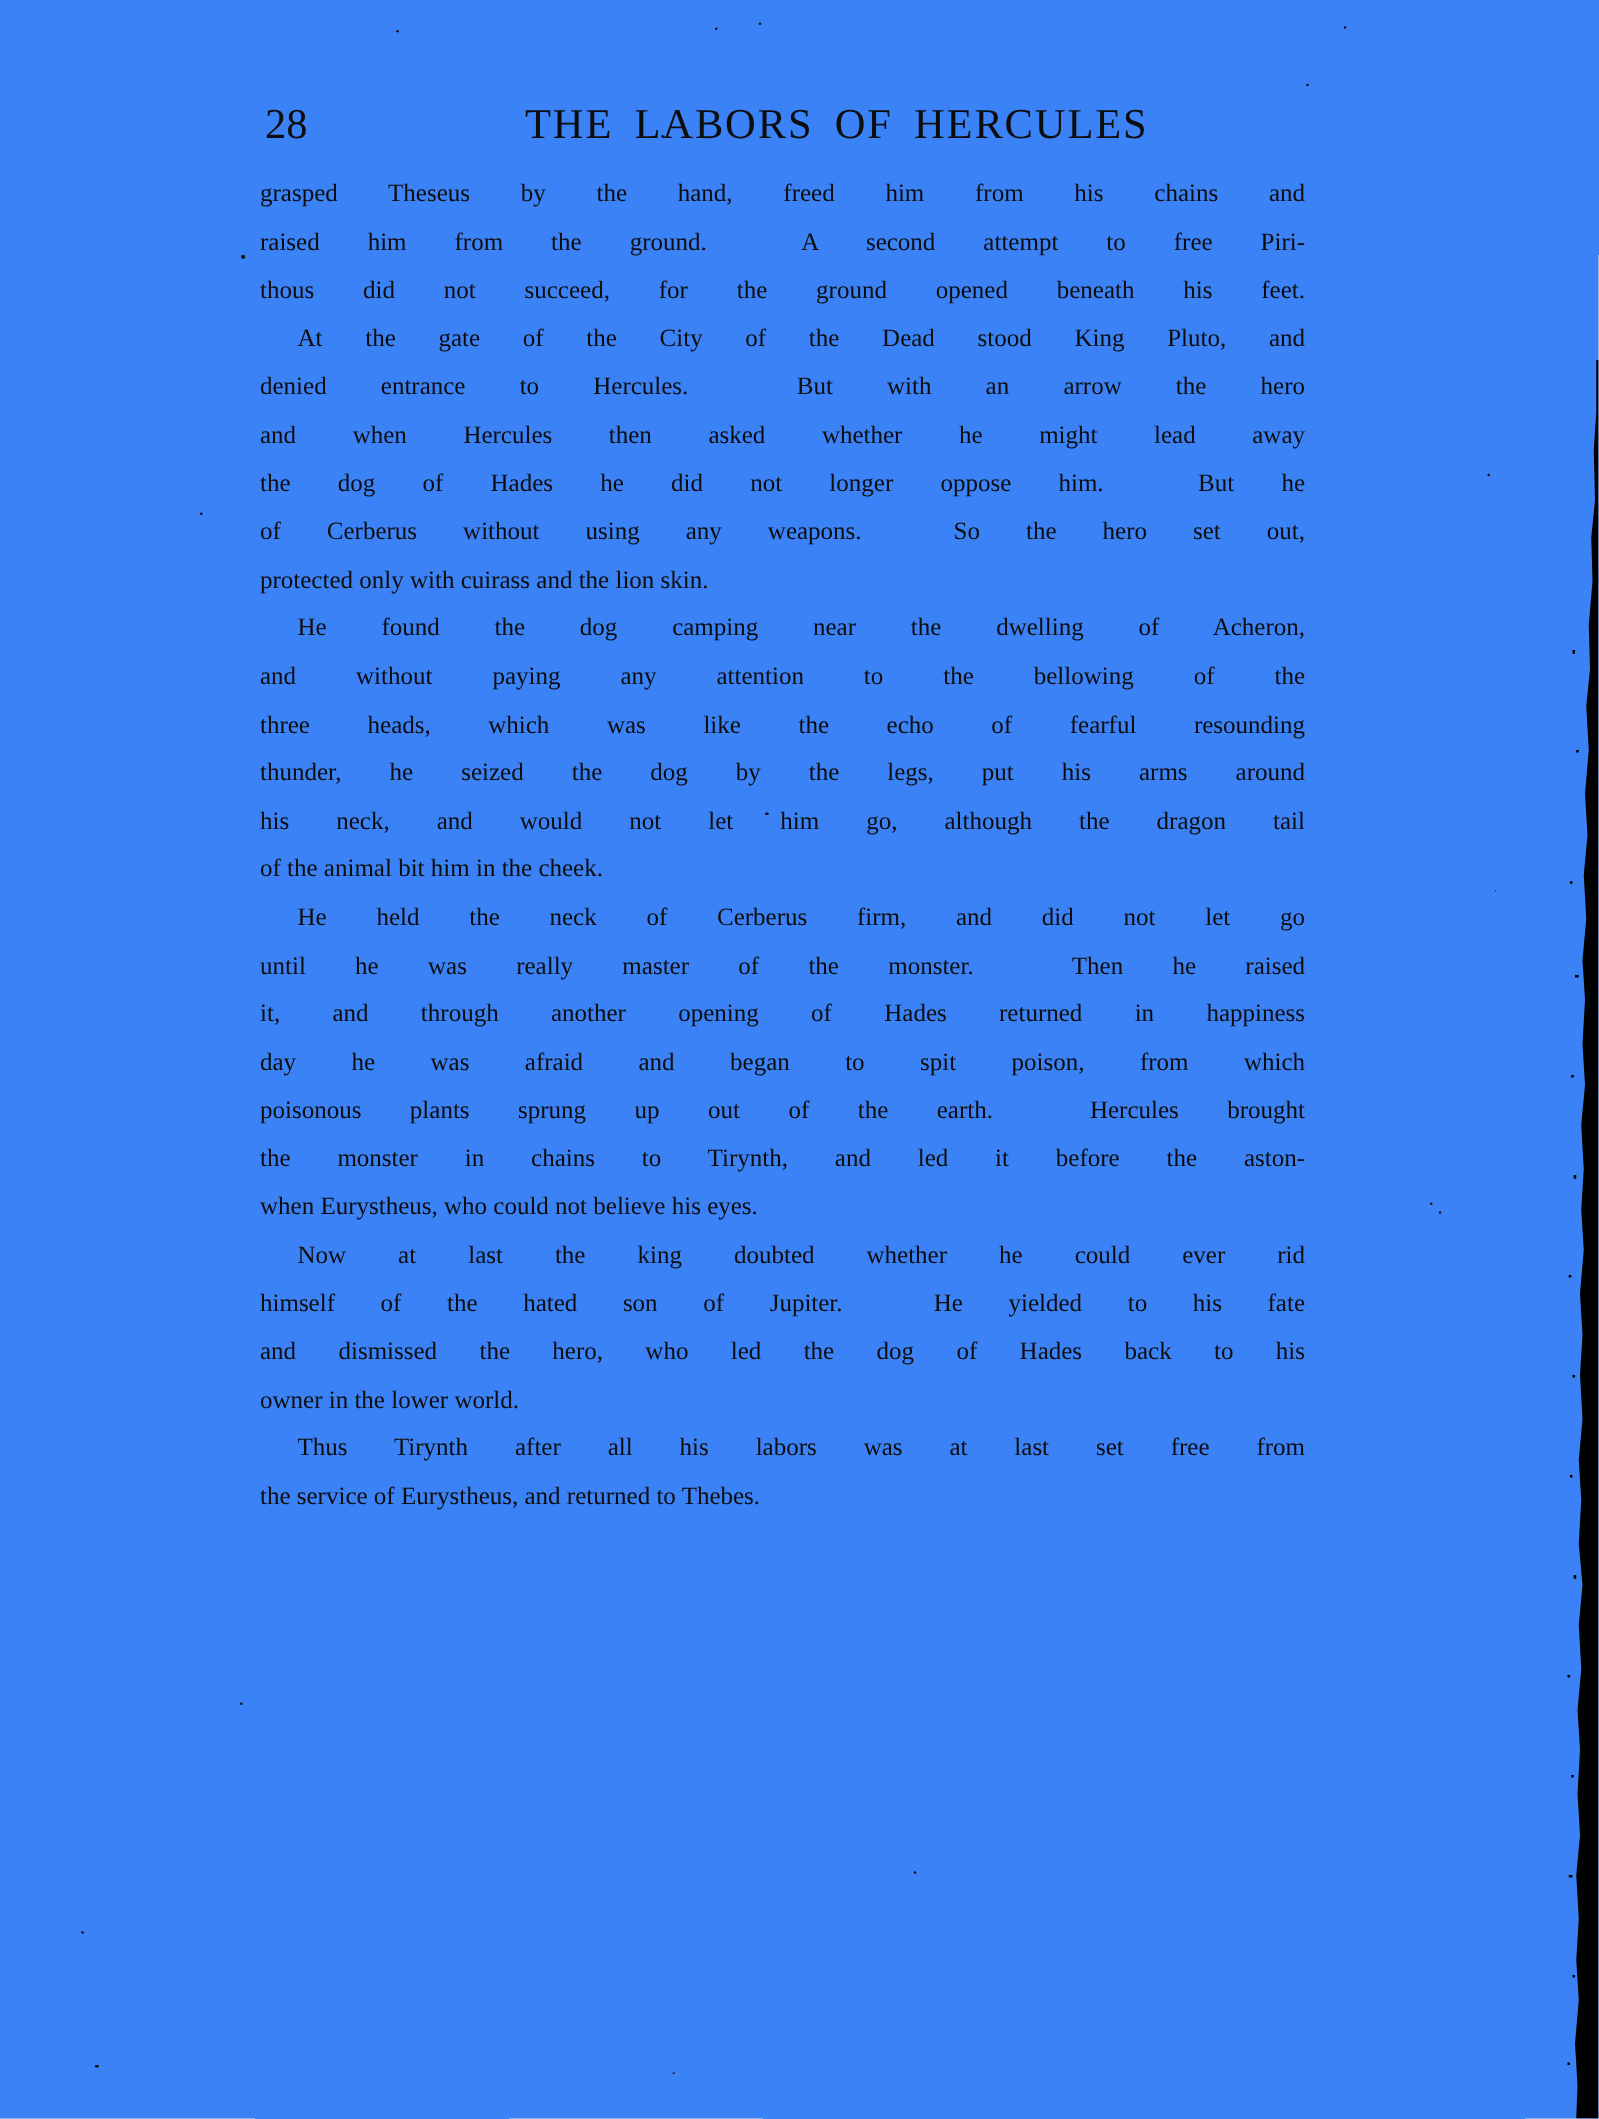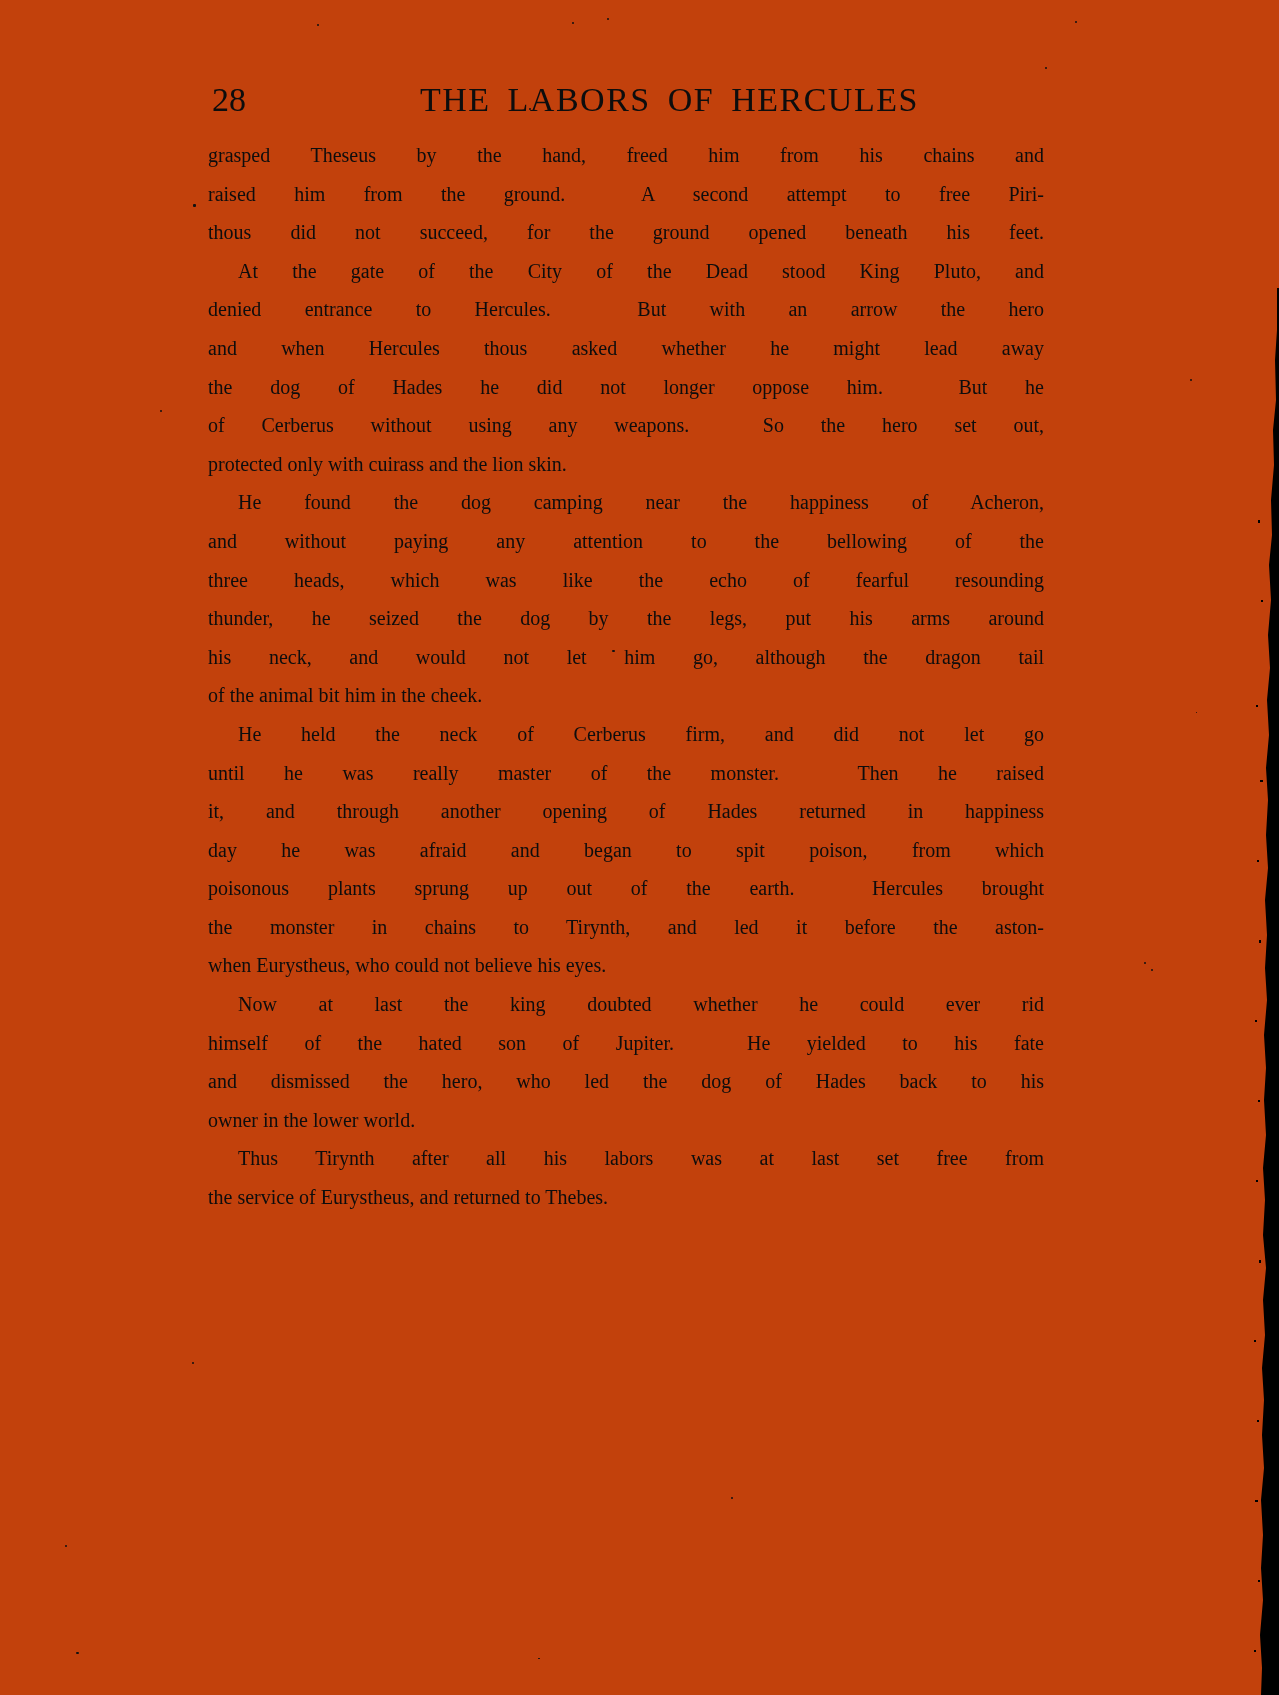--- a/index.html
+++ b/index.html
@@ -1,20 +1,20 @@
 <!DOCTYPE html>
 <html><head>
 <meta charset="utf-8">
 <style>
   html, body { margin: 0; padding: 0; background: #ffffff; }
   .page {
     position: relative;
     width: 1279px;
     height: 1695px;
-    background: #c2410c;
+    background: #3b82f6;
     overflow: hidden;
     font-family: "Liberation Serif", "DejaVu Serif", serif;
     color: #0d0d0d;
   }
   .header {
     position: absolute;
     top: 80px;
     left: 0;
     width: 1279px;
     height: 42px;
@@ -75,25 +75,25 @@
     <span class="pagenum">28</span>
     <div class="title">THE LABORS OF HERCULES</div>
   </div>
 
   <div class="text-block">
       <div class="line">grasped Theseus by the hand, freed him from his chains and</div>
       <div class="line">raised him from the ground.&nbsp; A second attempt to free Piri-</div>
       <div class="line">thous did not succeed, for the ground opened beneath his feet.</div>
       <div class="line indent">At the gate of the City of the Dead stood King Pluto, and</div>
       <div class="line">denied entrance to Hercules.&nbsp; But with an arrow the hero</div>
-      <div class="line">and when Hercules thous asked whether he might lead away</div>
+      <div class="line">and when Hercules then asked whether he might lead away</div>
       <div class="line">the dog of Hades he did not longer oppose him.&nbsp; But he</div>
       <div class="line">of Cerberus without using any weapons.&nbsp; So the hero set out,</div>
       <div class="line noFill">protected only with cuirass and the lion skin.</div>
-      <div class="line indent">He found the dog camping near the happiness of Acheron,</div>
+      <div class="line indent">He found the dog camping near the dwelling of Acheron,</div>
       <div class="line">and without paying any attention to the bellowing of the</div>
       <div class="line">three heads, which was like the echo of fearful resounding</div>
       <div class="line">thunder, he seized the dog by the legs, put his arms around</div>
       <div class="line">his neck, and would not let him go, although the dragon tail</div>
       <div class="line noFill">of the animal bit him in the cheek.</div>
       <div class="line indent">He held the neck of Cerberus firm, and did not let go</div>
       <div class="line">until he was really master of the monster.&nbsp; Then he raised</div>
       <div class="line">it, and through another opening of Hades returned in happiness</div>
       <div class="line">day he was afraid and began to spit poison, from which</div>
       <div class="line">poisonous plants sprung up out of the earth.&nbsp; Hercules brought</div>

